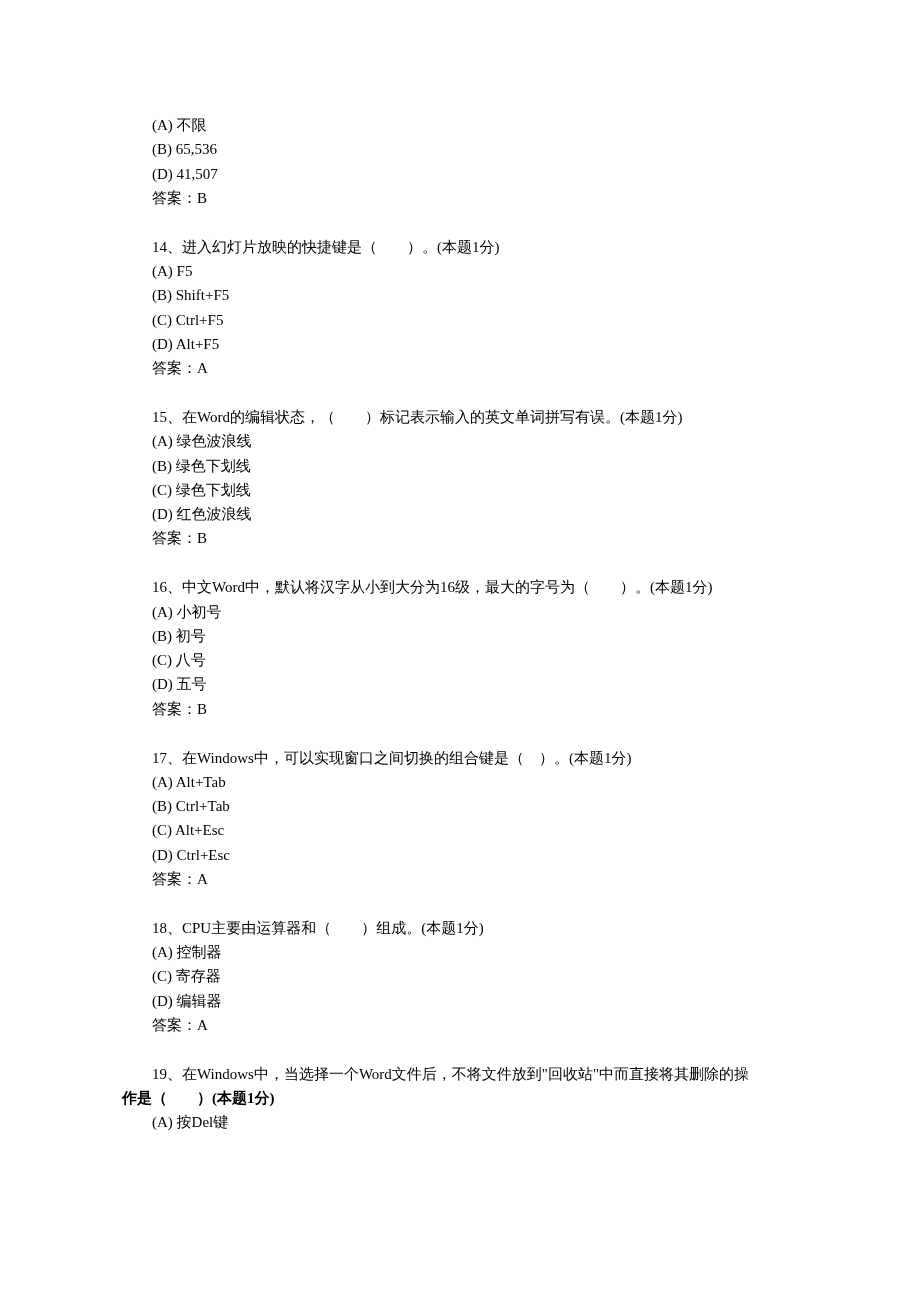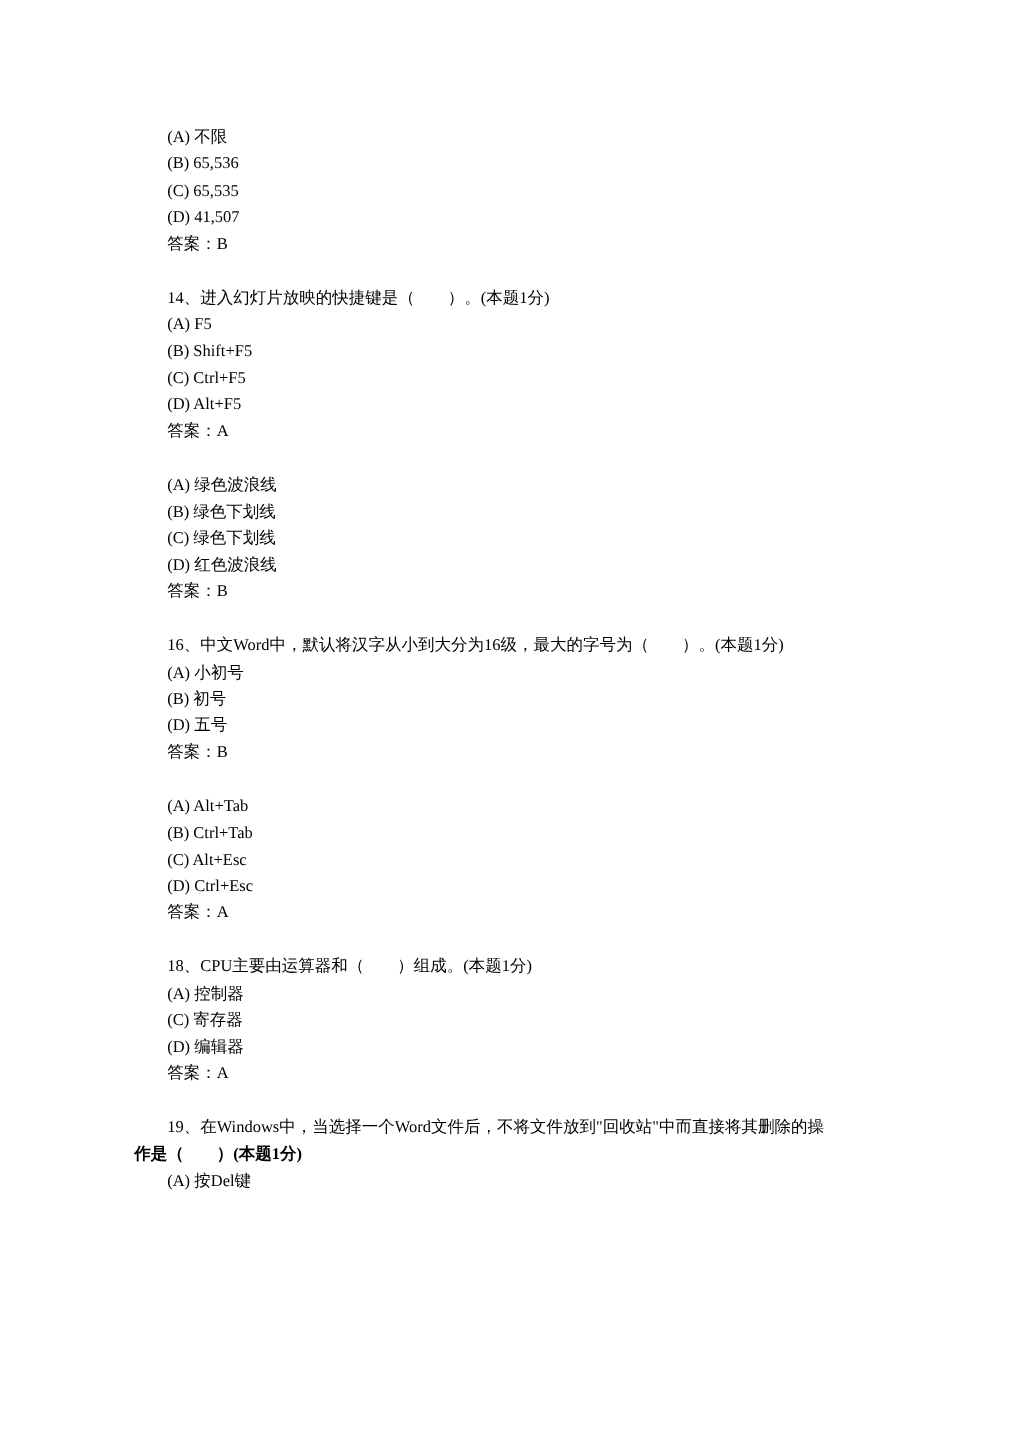--- a/index.html
+++ b/index.html
@@ -40,51 +40,53 @@
   }
 </style>
 </head>
 <body>
 
 <div class="page">
 
   <div class="block">
     <p class="indent">(A) 不限</p>
     <p class="indent">(B) 65,536</p>
-    <p class="indent">(C) 65,535</p>
     <p class="indent">(D) 41,507</p>
     <p class="indent">答案：B</p>
   </div>
 
   <div class="block">
     <p class="indent">14、进入幻灯片放映的快捷键是（　　）。(本题1分)</p>
     <p class="indent">(A) F5</p>
     <p class="indent">(B) Shift+F5</p>
     <p class="indent">(C) Ctrl+F5</p>
     <p class="indent">(D) Alt+F5</p>
     <p class="indent">答案：A</p>
   </div>
 
   <div class="block">
+    <p class="indent">15、在Word的编辑状态，（　　）标记表示输入的英文单词拼写有误。(本题1分)</p>
     <p class="indent">(A) 绿色波浪线</p>
     <p class="indent">(B) 绿色下划线</p>
     <p class="indent">(C) 绿色下划线</p>
     <p class="indent">(D) 红色波浪线</p>
     <p class="indent">答案：B</p>
   </div>
 
   <div class="block">
     <p class="indent">16、中文Word中，默认将汉字从小到大分为16级，最大的字号为（　　）。(本题1分)</p>
     <p class="indent">(A) 小初号</p>
     <p class="indent">(B) 初号</p>
+    <p class="indent">(C) 八号</p>
     <p class="indent">(D) 五号</p>
     <p class="indent">答案：B</p>
   </div>
 
   <div class="block">
+    <p class="indent">17、在Windows中，可以实现窗口之间切换的组合键是（　）。(本题1分)</p>
     <p class="indent">(A) Alt+Tab</p>
     <p class="indent">(B) Ctrl+Tab</p>
     <p class="indent">(C) Alt+Esc</p>
     <p class="indent">(D) Ctrl+Esc</p>
     <p class="indent">答案：A</p>
   </div>
 
   <div class="block">
     <p class="indent">18、CPU主要由运算器和（　　）组成。(本题1分)</p>
     <p class="indent">(A) 控制器</p>

